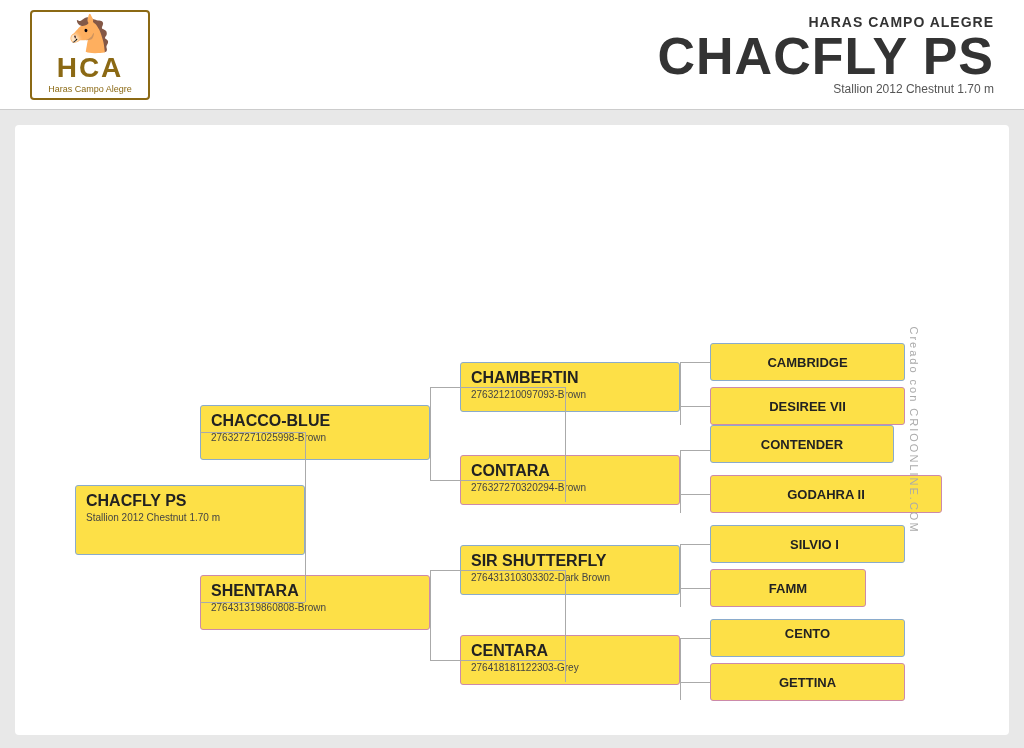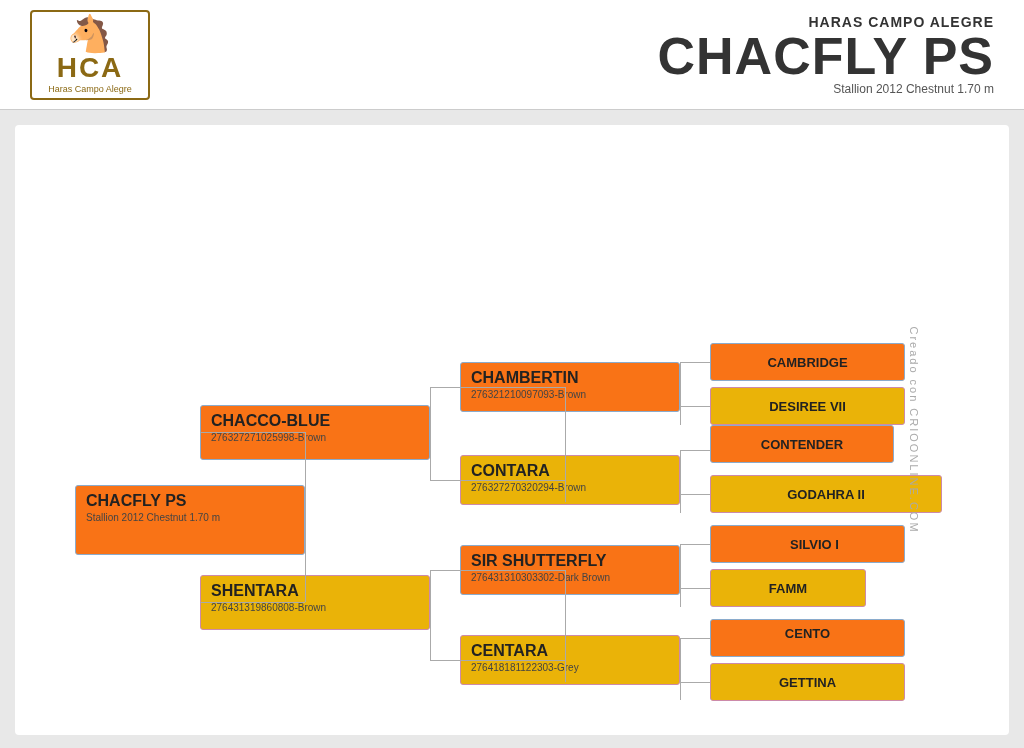--- a/index.html
+++ b/index.html
@@ -87,25 +87,25 @@
     }
     
     .box {
       position: absolute;
       border-radius: 3px;
       padding: 6px 10px;
       font-size: 11px;
       font-weight: bold;
     }
     .box-blue {
-      background: #f97316;
+      background: #fde047;
       border: 1px solid #8aabcc;
     }
     .box-pink {
-      background: #eab308;
+      background: #fde047;
       border: 1px solid #cc8aaa;
     }
     .box-name {
       font-size: 16px;
       font-weight: bold;
       color: #222;
       display: block;
     }
     .box-id {
       font-size: 10px;

